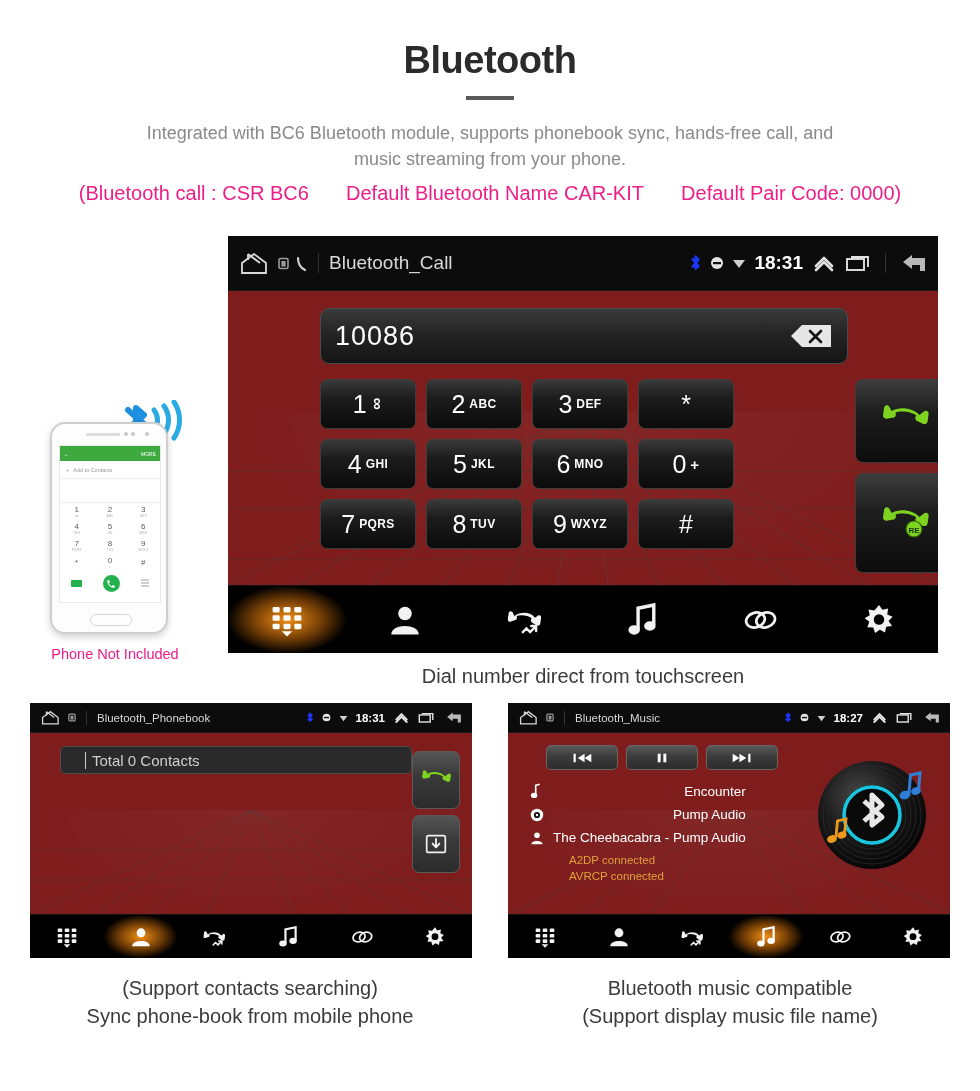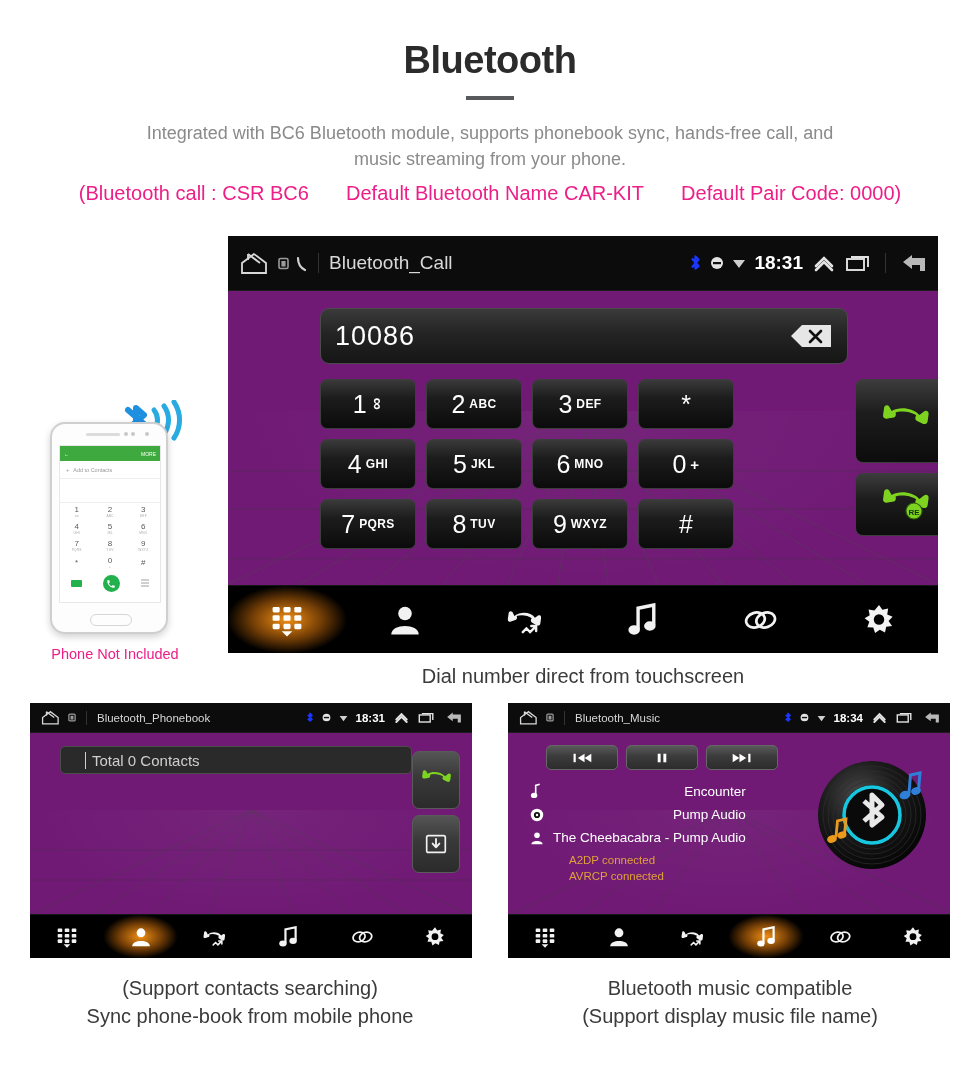--- a/index.html
+++ b/index.html
@@ -22,21 +22,21 @@
     max-width:880px; margin:0 auto; font-weight:400;
   }
   .hdr-pink {
     text-align:center; color:#ed1e88; font-size:20px; margin-top:10px;
     white-space:nowrap;
   }
   .hdr-pink span { display:inline-block; }
   .hdr-pink .gap { width:26px; }
 
   
-  .screen { background:#701a75; position:relative; overflow:hidden; }
+  .screen { background:#7f1d1d; position:relative; overflow:hidden; }
   .statusbar {
     height:30px; background:#0c0c0c; display:flex; align-items:center;
     border-bottom:1px solid #1d1d1d; position:relative;
   }
   .sb-left { display:flex; align-items:center; gap:6px; padding-left:10px; }
   .sb-title { color:#d8d8d8; font-size:13px; }
   .sb-right { margin-left:auto; display:flex; align-items:center; gap:8px; padding-right:8px; }
   .sb-time { color:#ffffff; font-size:13px; font-weight:bold; }
   .sb-divider { width:1px; height:20px; background:#333; margin:0 4px; }
 
@@ -81,21 +81,21 @@
 
   .kp { position:absolute; left:92px; top:143px; width:528px; }
   .kp-row { display:flex; gap:10px; margin-bottom:10px; }
   .kp .keybtn { width:96px; height:50px; }
   .bigbtn {
     position:absolute; left:627px; width:100px; border-radius:8px;
     background: linear-gradient(to bottom,#3c3c3c 0%, #1d1d1d 40%, #0c0c0c 100%);
     border:1px solid #3d3d3d; display:flex; align-items:center; justify-content:center;
   }
   #call-btn { top:143px; height:84px; }
-  #redial-btn { top:237px; height:63px; }
+  #redial-btn { top:237px; height:100px; }
   #main-screen .navbar { height:68px; }
 
   
   .small { position:absolute; width:442px; height:255px; }
   #pb-screen { left:30px; top:703px; }
   #mu-screen { left:508px; top:703px; }
   .small .sb-title { font-size:11.5px; }
   .small .sb-time { font-size:11.5px; }
   .small .navbar { height:44px; }
 
@@ -648,21 +648,21 @@
         <svg width="8" height="11" viewBox="0 0 13 18">
           <path d="M3 4.5 L9.5 12 L6.5 14.5 L6.5 2.5 L9.5 5.5 L3 13.5" fill="none" stroke="#1a36ff" stroke-width="3" stroke-linejoin="round"></path>
         </svg>
         <svg width="9" height="9" viewBox="0 0 14 14">
           <circle cx="7" cy="7" r="6" fill="#e4e4e4"></circle>
             <rect x="3" y="6" width="8" height="2.2" fill="#111"></rect>
         </svg>
         <svg width="9" height="8" viewBox="0 0 14 12">
           <path d="M1 3 L13 3 L7 11 Z" fill="#cfcfcf"></path>
         </svg>
-        <span class="sb-time">18:34</span>
+        <span class="sb-time">18:27</span>
         <svg width="17" height="13" viewBox="0 0 26 20">
           <path d="M5 13 L13 5 L21 13" fill="none" stroke="#e2e2e2" stroke-width="3" stroke-linecap="round"></path>
           <path d="M5 17 L13 9 L21 17" fill="none" stroke="#e2e2e2" stroke-width="3" stroke-linecap="round"></path>
         </svg>
         <svg width="18" height="13" viewBox="0 0 28 20">
           <rect x="2" y="6" width="17" height="11" fill="none" stroke="#e2e2e2" stroke-width="2.2"></rect>
           <path d="M6 4 L23 4 L23 14" fill="none" stroke="#e2e2e2" stroke-width="2.2"></path>
         </svg>
         <svg width="20" height="15" viewBox="0 0 32 24">
           <path d="M14 4 L5 11 L14 18 L14 14 L22 14 L22 20 L27 20 L27 7 L14 7 Z" fill="#b9b9b9"></path>

